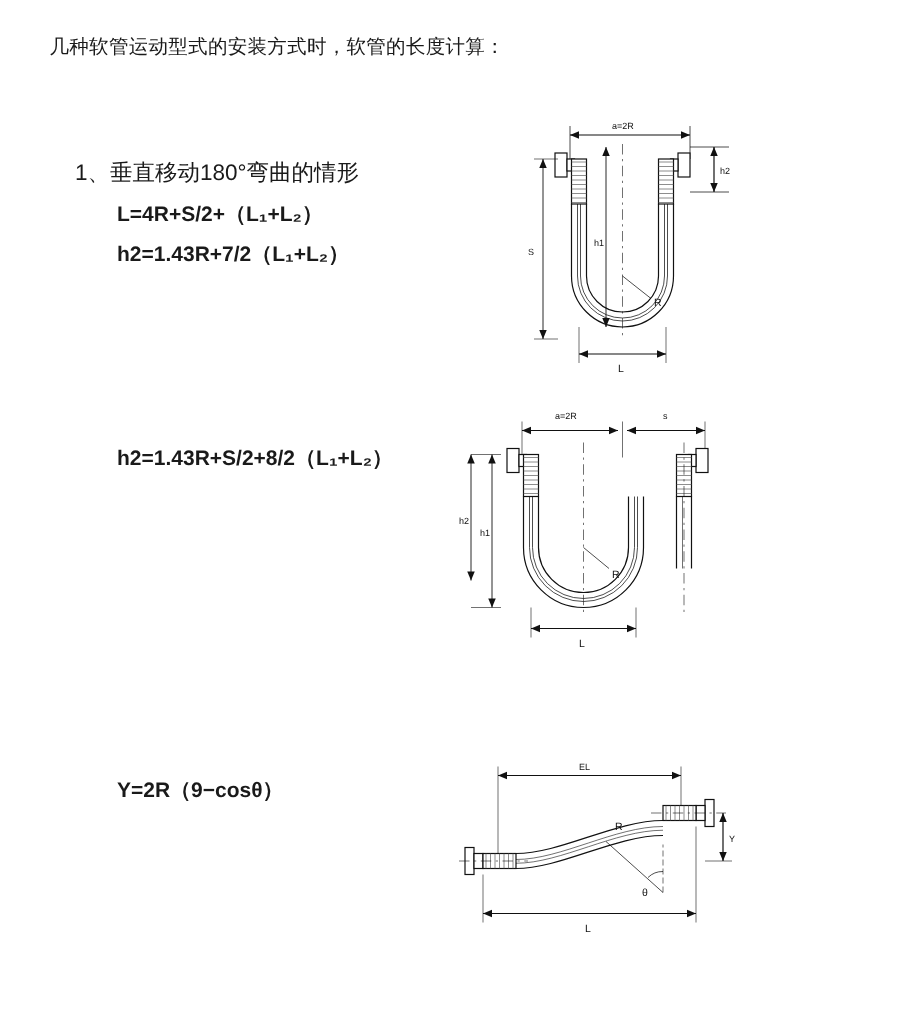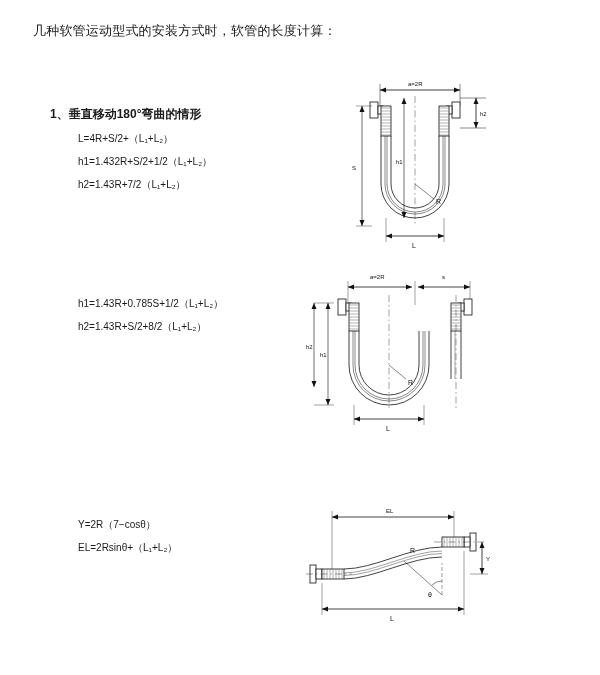--- a/index.html
+++ b/index.html
@@ -37,29 +37,29 @@
   .sec-2 { top: 297px; }
   .sec-3 { top: 518px; }
 
   .sec-text {
     position: absolute;
     left: 50px;
     top: 0;
     width: 260px;
   }
   .sec-heading {
-    font-size: 12px;
+    font-size: 15px;
     white-space: nowrap;
     margin-bottom: 9px;
-    font-weight: bold;
   }
   .formula {
-    font-size: 10px;
+    font-size: 14px;
     white-space: nowrap;
     margin: 0 0 9px 28px;
+    font-weight: bold;
   }
   .formula:last-child { margin-bottom: 0; }
 
   .fig {
     position: absolute;
     top: -30px;
     left: 300px;
   }
   .fig svg { display: block; }
 
@@ -70,21 +70,20 @@
 <body>
 
 <div class="page">
 
   <div class="doc-title">几种软管运动型式的安装方式时，软管的长度计算：</div>
 
   <div class="section sec-1">
     <div class="sec-text">
       <div class="sec-heading">1、垂直移动180°弯曲的情形</div>
       <div class="formula">L=4R+S/2+（L₁+L₂）</div>
-      <div class="formula">h1=1.432R+S/2+1/2（L₁+L₂）</div>
       <div class="formula">h2=1.43R+7/2（L₁+L₂）</div>
     </div>
 
     <div class="fig">
       <svg width="200" height="195" viewBox="0 0 200 195" xmlns="http://www.w3.org/2000/svg">
         <g stroke="#111" fill="none" stroke-width="0.8">
 
           <line x1="80" y1="14" x2="160" y2="14"></line>
           <path d="M80,14 l6,-2.5 l0,5 z" fill="#111" stroke="none"></path>
           <path d="M160,14 l-6,-2.5 l0,5 z" fill="#111" stroke="none"></path>
@@ -163,21 +162,20 @@
           <text x="136" y="128" font-size="7">R</text>
           <text x="112" y="172" font-size="7">L</text>
           <text x="52" y="94">S</text>
         </g>
       </svg>
     </div>
   </div>
 
   <div class="section sec-2">
     <div class="sec-text">
-      <div class="formula">h1=1.43R+0.785S+1/2（L₁+L₂）</div>
       <div class="formula">h2=1.43R+S/2+8/2（L₁+L₂）</div>
     </div>
 
     <div class="fig">
       <svg width="200" height="180" viewBox="0 0 200 180" xmlns="http://www.w3.org/2000/svg">
         <g stroke="#111" fill="none" stroke-width="0.8">
 
           <line x1="48" y1="18" x2="112" y2="18"></line>
           <path d="M48,18 l6,-2.5 l0,5 z" fill="#111" stroke="none"></path>
           <path d="M112,18 l-6,-2.5 l0,5 z" fill="#111" stroke="none"></path>
@@ -258,22 +256,21 @@
           <text x="20" y="88">h1</text>
           <text x="6" y="80">h2</text>
           <text x="86" y="162" font-size="7">L</text>
         </g>
       </svg>
     </div>
   </div>
 
   <div class="section sec-3">
     <div class="sec-text">
-      <div class="formula">Y=2R（7−cosθ）</div>
-      <div class="formula">EL=2Rsinθ+（L₁+L₂）</div>
+      <div class="formula">Y=2R（9−cosθ）</div>
     </div>
 
     <div class="fig">
       <svg width="205" height="130" viewBox="0 0 205 130" xmlns="http://www.w3.org/2000/svg">
         <g stroke="#111" fill="none" stroke-width="0.8">
 
           <line x1="40" y1="14" x2="162" y2="14"></line>
           <path d="M40,14 l6,-2.5 l0,5 z" fill="#111" stroke="none"></path>
           <path d="M162,14 l-6,-2.5 l0,5 z" fill="#111" stroke="none"></path>
           <line x1="40" y1="8" x2="40" y2="70" stroke-width="0.4"></line>

